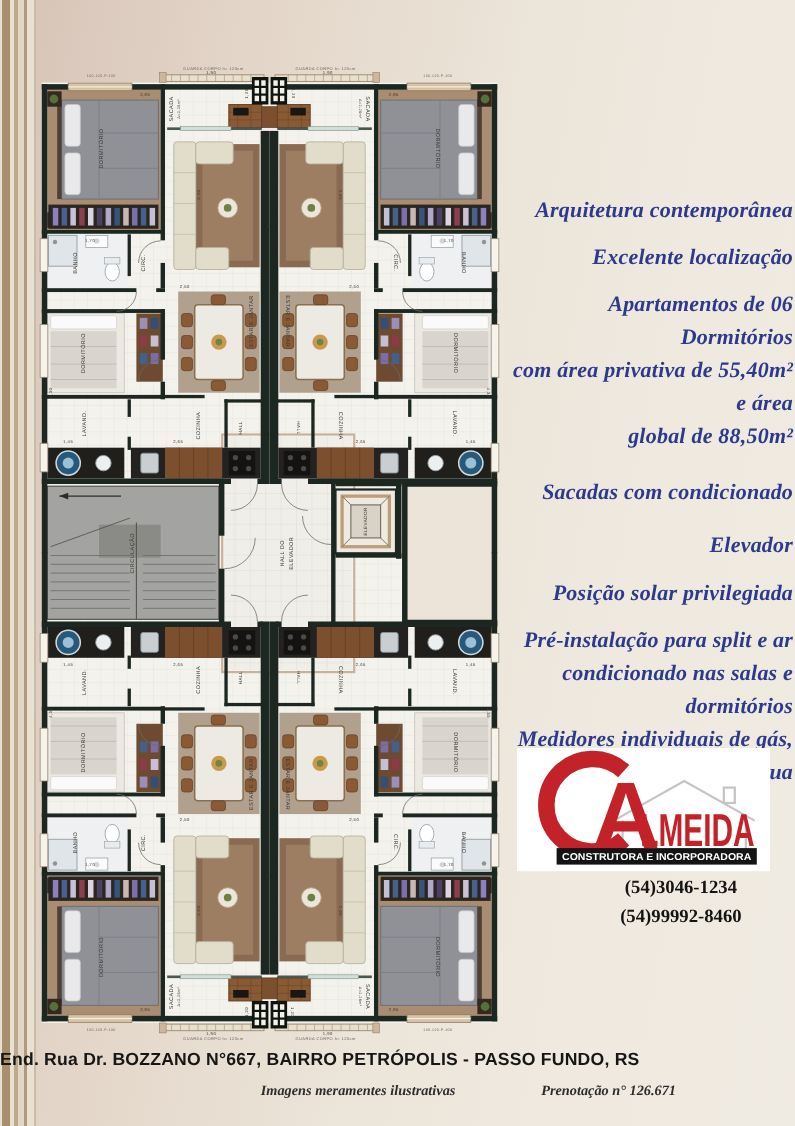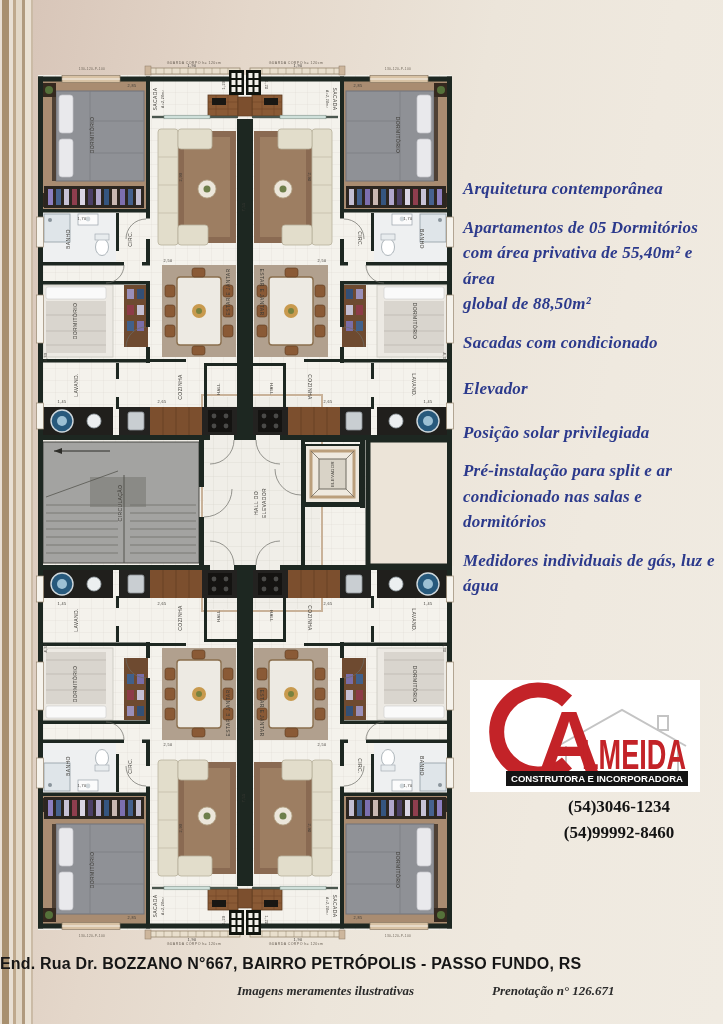--- a/index.html
+++ b/index.html
@@ -7,21 +7,21 @@
     background:linear-gradient(100deg,#d6c3b6 0%,#e4d7ca 28%,#ece5da 55%,#efe9df 75%,#f0ebe2 100%);
     font-family:"Liberation Sans",sans-serif;}
   .spine{position:absolute;left:0;top:0;bottom:0;width:34px;
     background:linear-gradient(90deg,#e9e0d4 0 2px,#a8906f 2px 9px,#e9e0d4 9px 13px,#bfa98d 13px 16px,
       #e2d7c6 16px 22px,#b09a7e 22px 25px,#eae1d3 25px 31px,#cbbba6 31px 33px,rgba(0,0,0,0) 33px);}
   .plan-wrap{position:absolute;left:32px;top:57px;width:426px;height:891px;}
   .plan-wrap svg{display:block;width:100%;height:100%;}
   svg text{font-family:"Liberation Sans",sans-serif;}
   .features{position:absolute;left:463px;top:176px;width:258px;}
   .feature{white-space:pre-line;margin:0 0 13px 0;font-family:"Liberation Serif",serif;
-    font-style:italic;font-weight:700;font-size:17px;line-height:1.5;color:#2c3a8c;letter-spacing:.2px;}
+    font-style:italic;font-weight:700;font-size:20px;line-height:1.5;color:#2c3a8c;letter-spacing:.2px;text-align:right;}
   .feature:nth-child(3){margin-bottom:21px;}
   .feature:nth-child(4){margin-bottom:18px;}
   .feature:nth-child(7){margin-bottom:0;}
   .logo-card{position:absolute;left:470px;top:680px;width:230px;height:112px;background:#fff;}
   .phones{position:absolute;left:470px;top:794px;width:230px;text-align:center;padding-left:34px;
     font-family:"Liberation Serif",serif;font-weight:700;font-size:17px;color:#141414;line-height:1.55;}
   .footer-address{position:absolute;left:0;right:0;top:955px;text-align:left;
     font-family:"Liberation Sans",sans-serif;font-weight:700;font-size:16px;color:#161616;letter-spacing:.2px;}
   .footer-disclaimer{position:absolute;left:237px;top:983px;font-family:"Liberation Serif",serif;
     font-style:italic;font-weight:700;font-size:13px;color:#2c2c2c;text-align:center;}
@@ -347,21 +347,22 @@
           <text x="30" y="548" font-size="3.8" fill="#3c3a35" text-anchor="middle" letter-spacing="0.4">1,45</text>
           <text x="396" y="548" font-size="3.8" fill="#3c3a35" text-anchor="middle" letter-spacing="0.4">1,45</text>
           <text x="213" y="150" font-size="3.8" fill="#3c3a35" text-anchor="middle" letter-spacing="0.4" transform="rotate(-90 213 150)">7,55</text>
           <text x="213" y="741" font-size="3.8" fill="#3c3a35" text-anchor="middle" letter-spacing="0.4" transform="rotate(-90 213 741)">7,55</text>
         </g>
     </svg>
   </div>
 
   <div class="features">
       <p class="feature">Arquitetura contemporânea</p>
-      <p class="feature">Apartamentos de 05 Dormitórios
+      <p class="feature">Excelente localização</p>
+      <p class="feature">Apartamentos de 06 Dormitórios
 com área privativa de 55,40m² e área
 global de 88,50m²</p>
       <p class="feature">Sacadas com condicionado</p>
       <p class="feature">Elevador</p>
       <p class="feature">Posição solar privilegiada</p>
       <p class="feature">Pré-instalação para split e ar
 condicionado nas salas e dormitórios</p>
       <p class="feature">Medidores individuais de gás, luz e água</p>
     </div>
 

